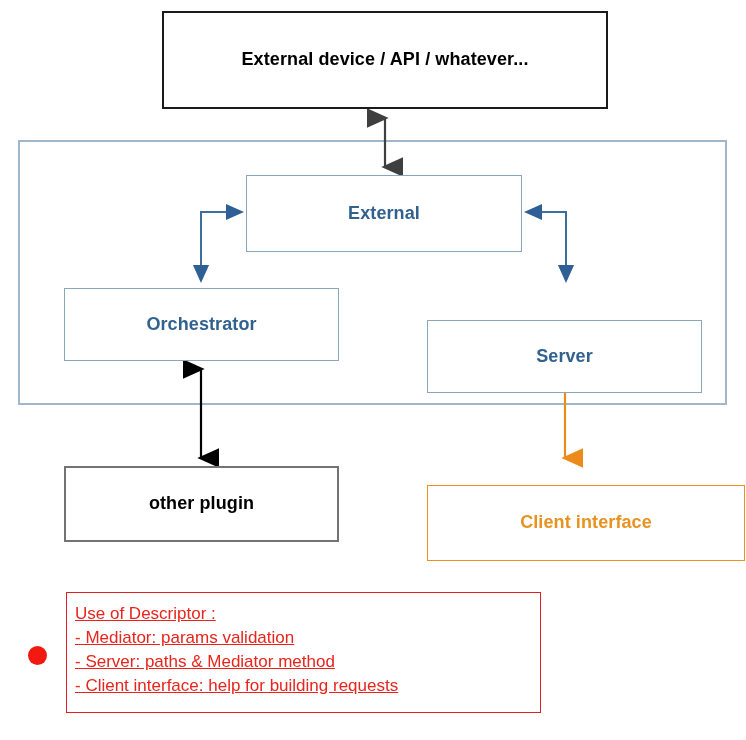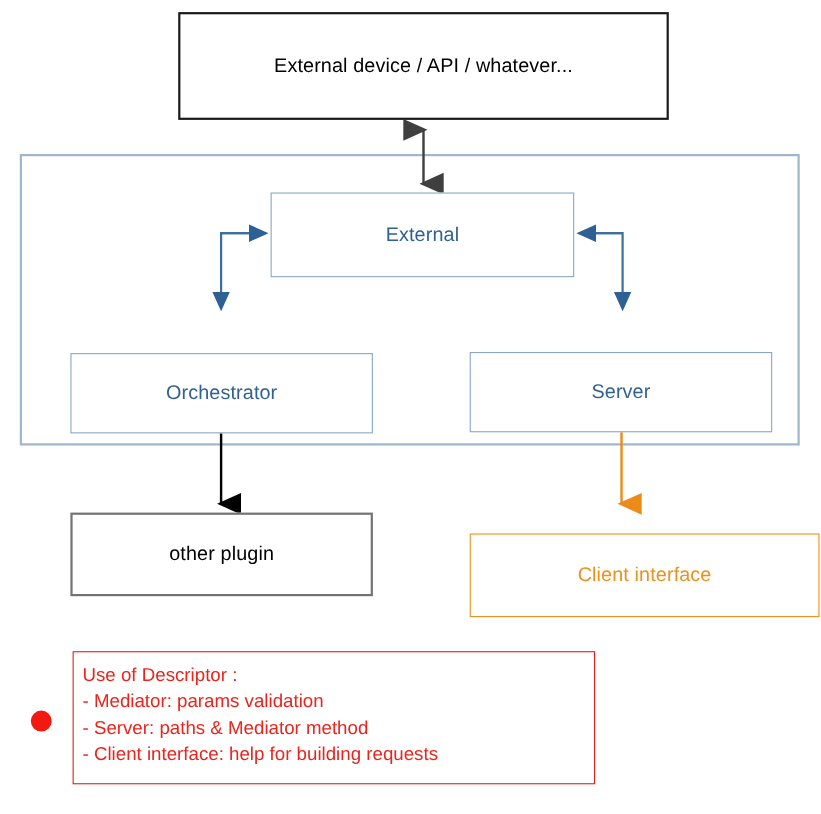--- a/index.html
+++ b/index.html
@@ -25,20 +25,21 @@
     justify-content: center;
     text-align: center;
     background: #ffffff;
     z-index: 3;
   }
   .node-label {
     font-size: 18px;
     line-height: 1.2;
     letter-spacing: 0.1px;
     white-space: pre;
+    font-weight: bold;
   }
 
   
   #external-device {
     left: 162px;
     top: 11px;
     width: 446px;
     height: 98px;
     border: 2px solid #1a1a1a;
   }
@@ -67,21 +68,20 @@
   }
   #mediator .node-label { color: #31628f; }
 
   
   #orchestrator {
     left: 64px;
     top: 288px;
     width: 275px;
     height: 73px;
     border: 1.6px solid #8ba7c0;
-    margin-top: 33px;
   }
   #orchestrator .node-label { color: #31628f; }
 
   
   #server {
     left: 427px;
     top: 288px;
     width: 275px;
     height: 73px;
     border: 1.6px solid #8ba7c0;
@@ -122,20 +122,21 @@
     z-index: 3;
   }
   #legend-text {
     position: absolute;
     left: 8px;
     top: 9px;
     color: #e8241c;
     font-size: 17px;
     line-height: 24px;
     white-space: pre;
+    text-decoration: underline;
   }
   #legend-bullet {
     position: absolute;
     left: 28px;
     top: 646px;
     width: 19px;
     height: 19px;
     border-radius: 50%;
     background: #f21a10;
     z-index: 3;

